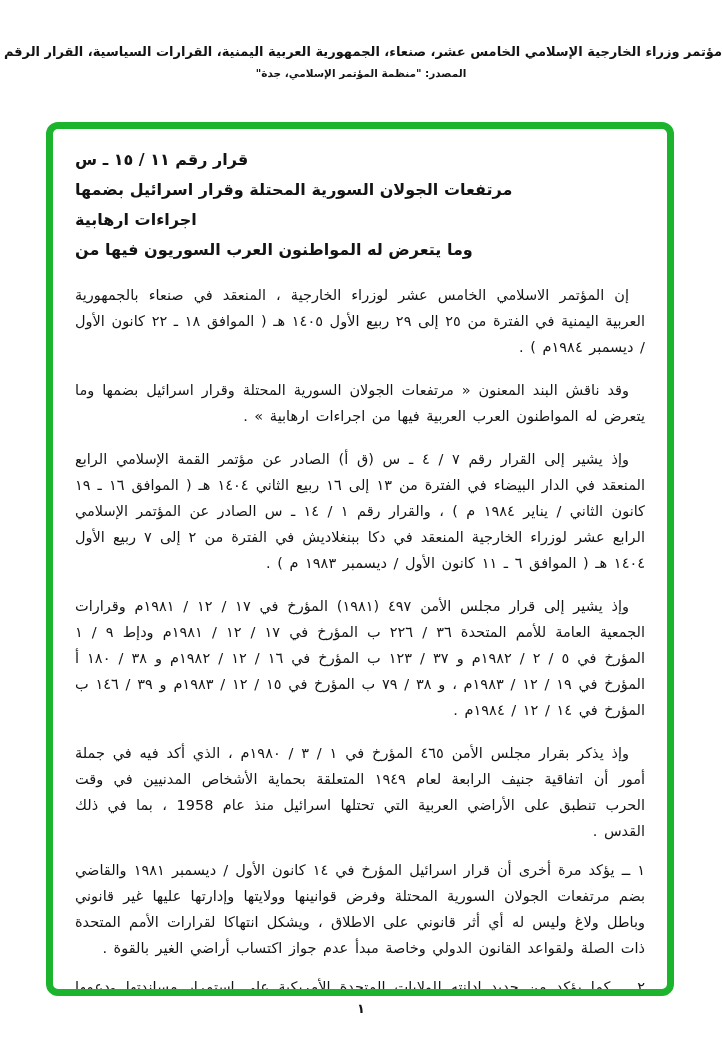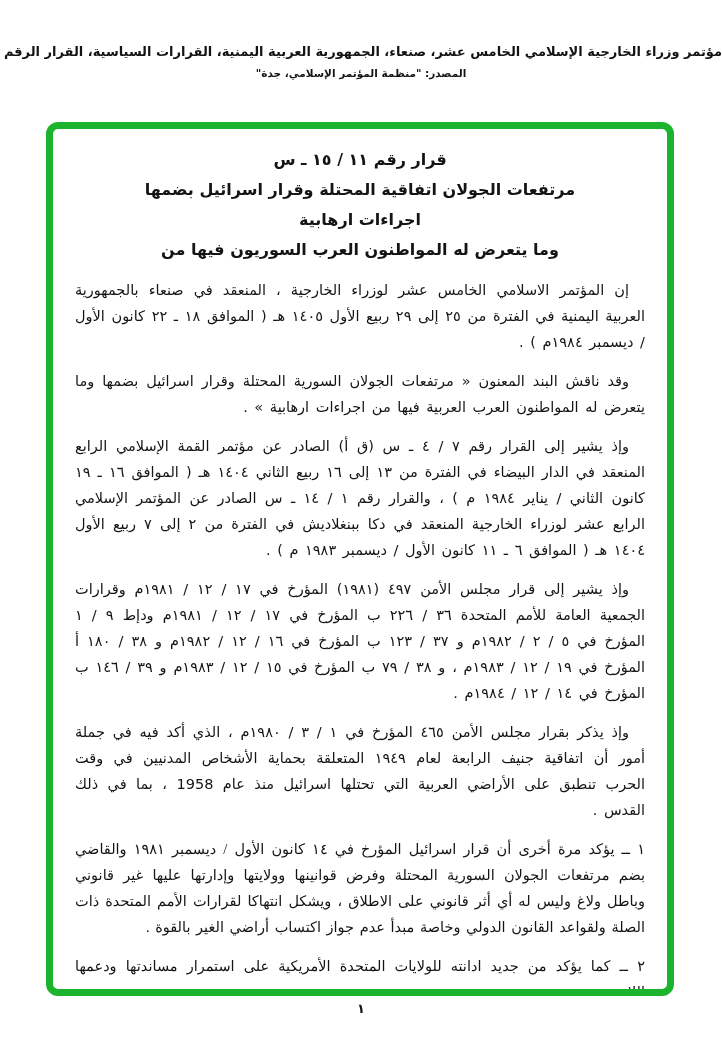--- a/index.html
+++ b/index.html
@@ -45,44 +45,44 @@
     height: 874px;
     box-sizing: border-box;
     border: 7px solid var(--frame-green, #1cb42d);
     border-radius: 12px;
     padding: 14px 22px 0 22px;
     overflow: hidden;
     background: #ffffff;
   }
   .title-block {
     direction: rtl;
-    text-align: center;
+    text-align: left;
     margin: 2px 0 12px 0;
   }
   .title-line {
     font-size: 16px;
     font-weight: bold;
     line-height: 30px;
     white-space: nowrap;
   }
   .para {
     direction: rtl;
     unicode-bidi: embed;
     text-align: justify;
     font-size: 14.5px;
     line-height: 26px;
     margin: 0 0 13px 0;
     word-spacing: 2px;
   }
   .para.preamble {
     text-indent: 16px;
+    margin-top: 17px;
   }
   .para.operative {
     text-indent: 0;
-    font-family: Liberation Serif, serif;
   }
   
   .page-footer {
     position: absolute;
     top: 998px;
     left: 0;
     width: 722px;
     text-align: center;
   }
   .page-number {
@@ -97,21 +97,21 @@
 
   <header class="doc-header">
     <div class="doc-header-title">مؤتمر وزراء الخارجية الإسلامي الخامس عشر، صنعاء، الجمهورية العربية اليمنية، القرارات السياسية، القرار الرقم ١٥/١١-س</div>
     <div class="doc-header-source">المصدر:  "منظمة المؤتمر الإسلامي، جدة"</div>
   </header>
 
   <section class="frame">
 
     <div class="title-block">
       <div class="title-line">قرار رقم ١١ / ١٥ ـ س</div>
-      <div class="title-line">مرتفعات الجولان اتفاقية المحتلة وقرار اسرائيل بضمها</div>
+      <div class="title-line">مرتفعات الجولان السورية المحتلة وقرار اسرائيل بضمها</div>
       <div class="title-line">اجراءات ارهابية</div>
       <div class="title-line">وما يتعرض له المواطنون العرب السوريون فيها من</div>
     </div>
 
     <p class="para preamble">إن المؤتمر الاسلامي الخامس عشر لوزراء الخارجية ، المنعقد في صنعاء بالجمهورية العربية اليمنية في الفترة من ٢٥ إلى ٢٩ ربيع الأول ١٤٠٥ هـ ( الموافق ١٨ ـ ٢٢ كانون الأول / ديسمبر ١٩٨٤م ) .</p>
 
     <p class="para preamble">وقد ناقش البند المعنون « مرتفعات الجولان السورية المحتلة وقرار اسرائيل بضمها وما يتعرض له المواطنون العرب العربية فيها من اجراءات ارهابية » .</p>
 
     <p class="para preamble">وإذ يشير إلى القرار رقم ٧ / ٤ ـ س (ق أ) الصادر عن مؤتمر القمة الإسلامي الرابع المنعقد في الدار البيضاء في الفترة من ١٣ إلى ١٦ ربيع الثاني ١٤٠٤ هـ ( الموافق ١٦ ـ ١٩ كانون الثاني / يناير ١٩٨٤ م ) ، والقرار رقم ١ / ١٤ ـ س الصادر عن المؤتمر الإسلامي الرابع عشر لوزراء الخارجية المنعقد في دكا ببنغلاديش في الفترة من ٢ إلى ٧ ربيع الأول ١٤٠٤ هـ ( الموافق ٦ ـ ١١ كانون الأول / ديسمبر ١٩٨٣ م ) .</p>
 

